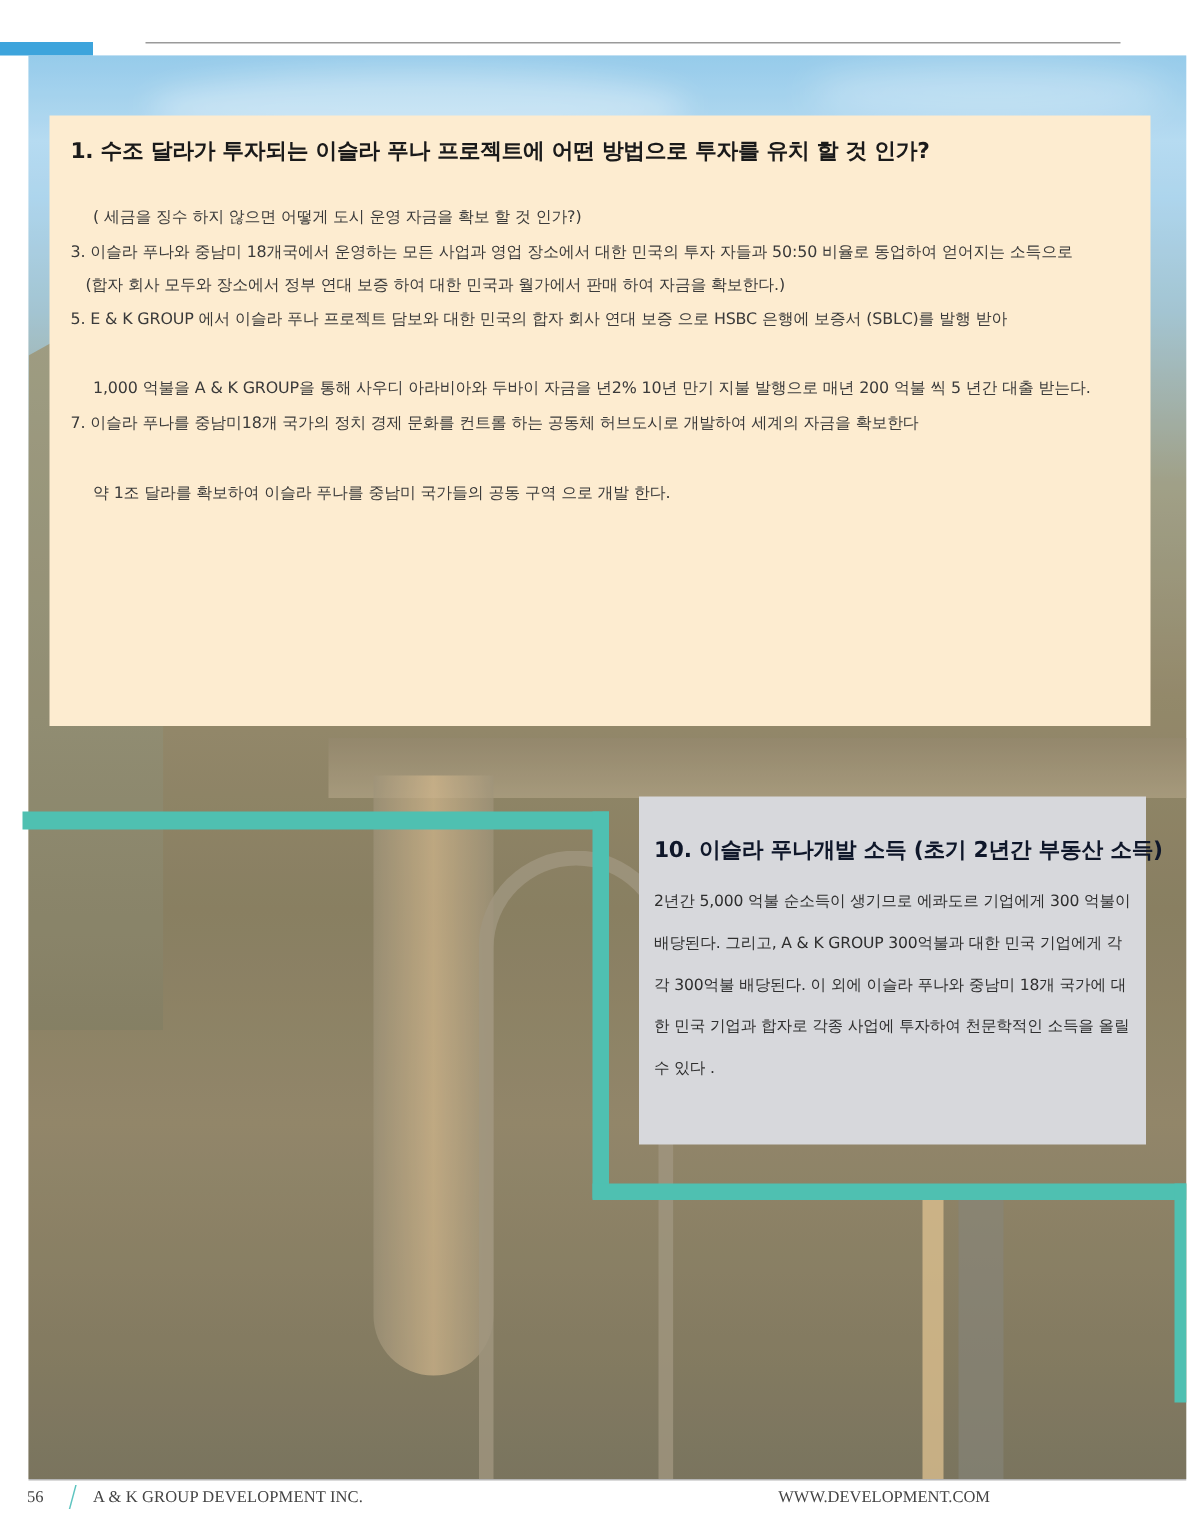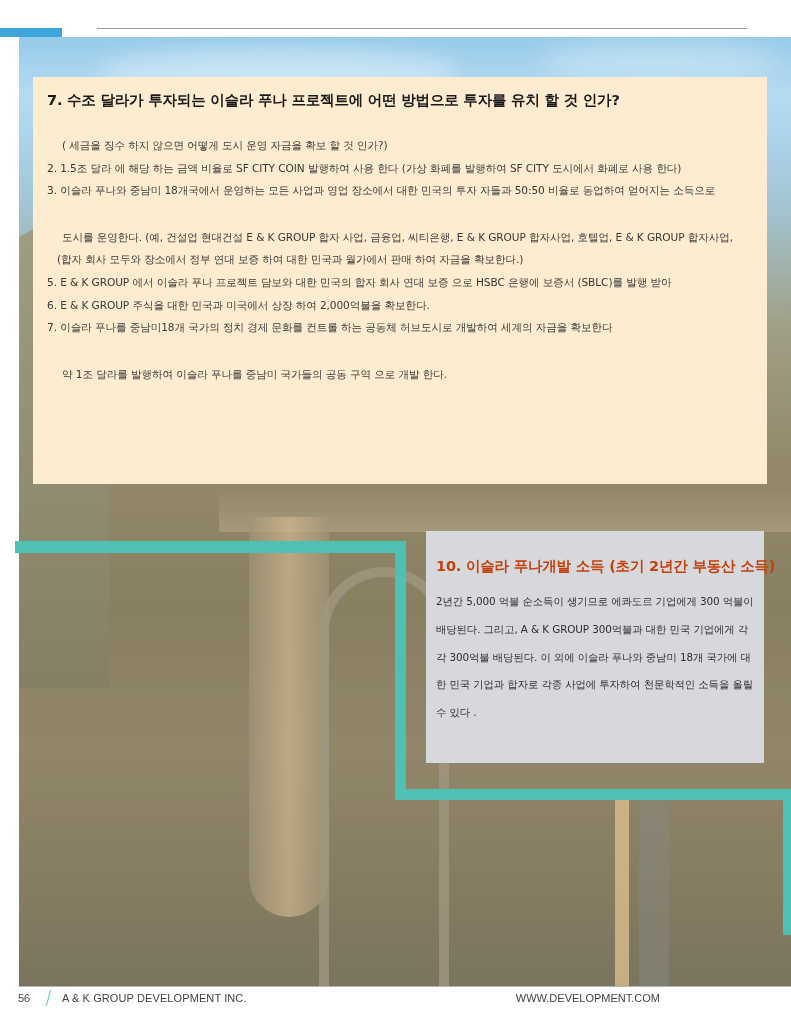--- a/index.html
+++ b/index.html
@@ -19,24 +19,24 @@
   .photo .column-r { position:absolute; left:596px; top:760px; width:14px; height:190px; background:#d9b57a; opacity:0.75; }
   .photo .column-r2 { position:absolute; left:620px; top:760px; width:30px; height:190px; background:#6d6a5f; opacity:0.6; }
   .photo .haze { position:absolute; inset:0; background:rgba(255,255,255,0.18); }
   .box9 { position:absolute; left:33px; top:77px; width:734px; height:407px; background:#fdecd0; box-sizing:border-box; padding:14px 14px 0 14px; }
   .box9 h2 { margin:0 0 21px 0; font-size:14.5px; font-weight:bold; color:#1a1a1a; letter-spacing:-0.2px; }
   .box9 .line { font-size:10.6px; color:#3a3a3a; line-height:22.6px; white-space:nowrap; letter-spacing:-0.1px; }
   .box9 .indent { padding-left:15px;margin-top:24px; }
   .box9 .indent2 { padding-left:10px; }
   .teal { position:absolute; background:#4fc0b1; }
   .box10 { position:absolute; left:426px; top:531px; width:338px; height:232px; background:#d7d8dc; box-sizing:border-box; padding:26px 10px 0 10px; }
-  .box10 h3 { margin:0 0 12px 0; font-size:14.5px; font-weight:bold; color:#c2410c; letter-spacing:-0.2px; white-space:nowrap; }
+  .box10 h3 { margin:0 0 12px 0; font-size:14.5px; font-weight:bold; color:#0f172a; letter-spacing:-0.2px; white-space:nowrap; }
   .box10 p { margin:0; font-size:10.4px; color:#2e2e2e; line-height:27.8px; letter-spacing:-0.1px; }
   .footer-rule { position:absolute; left:19px; top:986px; width:772px; height:1px; background:#b5b5b5; }
-  .footer { position:absolute; top:990px; left:0; width:690px; height:20px; font-family:Liberation Sans, sans-serif; font-size:11px; color:#444; }
+  .footer { position:absolute; top:990px; left:0; width:690px; height:20px; font-family:Liberation Serif, serif; font-size:11px; color:#444; }
   .footer .pg { position:absolute; left:18px; top:2px; }
   .footer .slash { position:absolute; left:48px; top:0px; width:1px; height:16px; background:#5dc4c0; transform:skewX(-15deg); }
   .footer .company { position:absolute; left:62px; top:2px; letter-spacing:0.1px; }
   .footer .url { position:absolute; right:30px; top:2px; }
 </style>
 </head>
 <body>
 
 <div class="top-tab"></div>
 <div class="top-rule"></div>
@@ -47,30 +47,28 @@
   <div class="mountain"></div>
   <div class="bridge-deck"></div>
   <div class="pillar"></div>
   <div class="arch"></div>
   <div class="column-r"></div>
   <div class="column-r2"></div>
   <div class="haze"></div>
 </div>
 
 <div class="box9">
-  <h2>7. 수조 달라가 투자되는 이슬라 푸나 프로젝트에 어떤 방법으로 투자를 유치 할 것 인가?</h2>
+  <h2>1. 수조 달라가 투자되는 이슬라 푸나 프로젝트에 어떤 방법으로 투자를 유치 할 것 인가?</h2>
   <div class="line indent">( 세금을 징수 하지 않으면 어떻게 도시 운영 자금을 확보 할 것 인가?)</div>
-  <div class="line">2. 1.5조 달라 에 해당 하는 금액 비율로 SF CITY COIN 발행하여 사용 한다 (가상 화폐를 발행하여 SF CITY 도시에서 화폐로 사용 한다)</div>
   <div class="line">3. 이슬라 푸나와 중남미 18개국에서 운영하는 모든 사업과 영업 장소에서 대한 민국의 투자 자들과 50:50 비율로 동업하여 얻어지는 소득으로</div>
-  <div class="line indent">도시를 운영한다. (예, 건설업 현대건설 E &amp; K GROUP 합자 사업, 금융업, 씨티은행, E &amp; K GROUP 합자사업, 호텔업, E &amp; K GROUP 합자사업,</div>
   <div class="line indent2">(합자 회사 모두와 장소에서 정부 연대 보증 하여 대한 민국과 월가에서 판매 하여 자금을 확보한다.)</div>
   <div class="line">5. E &amp; K GROUP 에서 이슬라 푸나 프로젝트 담보와 대한 민국의 합자 회사 연대 보증 으로 HSBC 은행에 보증서 (SBLC)를 발행 받아</div>
-  <div class="line">6. E &amp; K GROUP 주식을 대한 민국과 미국에서 상장 하여 2,000억불을 확보한다.</div>
+  <div class="line indent">1,000 억불을 A &amp; K GROUP을 통해 사우디 아라비아와 두바이 자금을 년2% 10년 만기 지불 발행으로 매년 200 억불 씩 5 년간 대출 받는다.</div>
   <div class="line">7. 이슬라 푸나를 중남미18개 국가의 정치 경제 문화를 컨트롤 하는 공동체 허브도시로 개발하여 세계의 자금을 확보한다</div>
-  <div class="line indent">약 1조 달라를 발행하여 이슬라 푸나를 중남미 국가들의 공동 구역 으로 개발 한다.</div>
+  <div class="line indent">약 1조 달라를 확보하여 이슬라 푸나를 중남미 국가들의 공동 구역 으로 개발 한다.</div>
 </div>
 
 <div class="teal" style="left:15px; top:541px; width:391px; height:12px;"></div>
 <div class="teal" style="left:395px; top:541px; width:11px; height:258px;"></div>
 <div class="teal" style="left:395px; top:789px; width:396px; height:11px;"></div>
 <div class="teal" style="left:783px; top:789px; width:8px; height:146px;"></div>
 
 <div class="box10">
   <h3>10. 이슬라 푸나개발 소득 (초기 2년간 부동산 소득)</h3>
   <p>2년간 5,000 억불 순소득이 생기므로 에콰도르 기업에게 300 억불이 배당된다. 그리고, A &amp; K GROUP 300억불과 대한 민국 기업에게 각각 300억불 배당된다. 이 외에 이슬라 푸나와 중남미 18개 국가에 대한 민국 기업과 합자로 각종 사업에 투자하여 천문학적인 소득을 올릴 수 있다 .</p>

